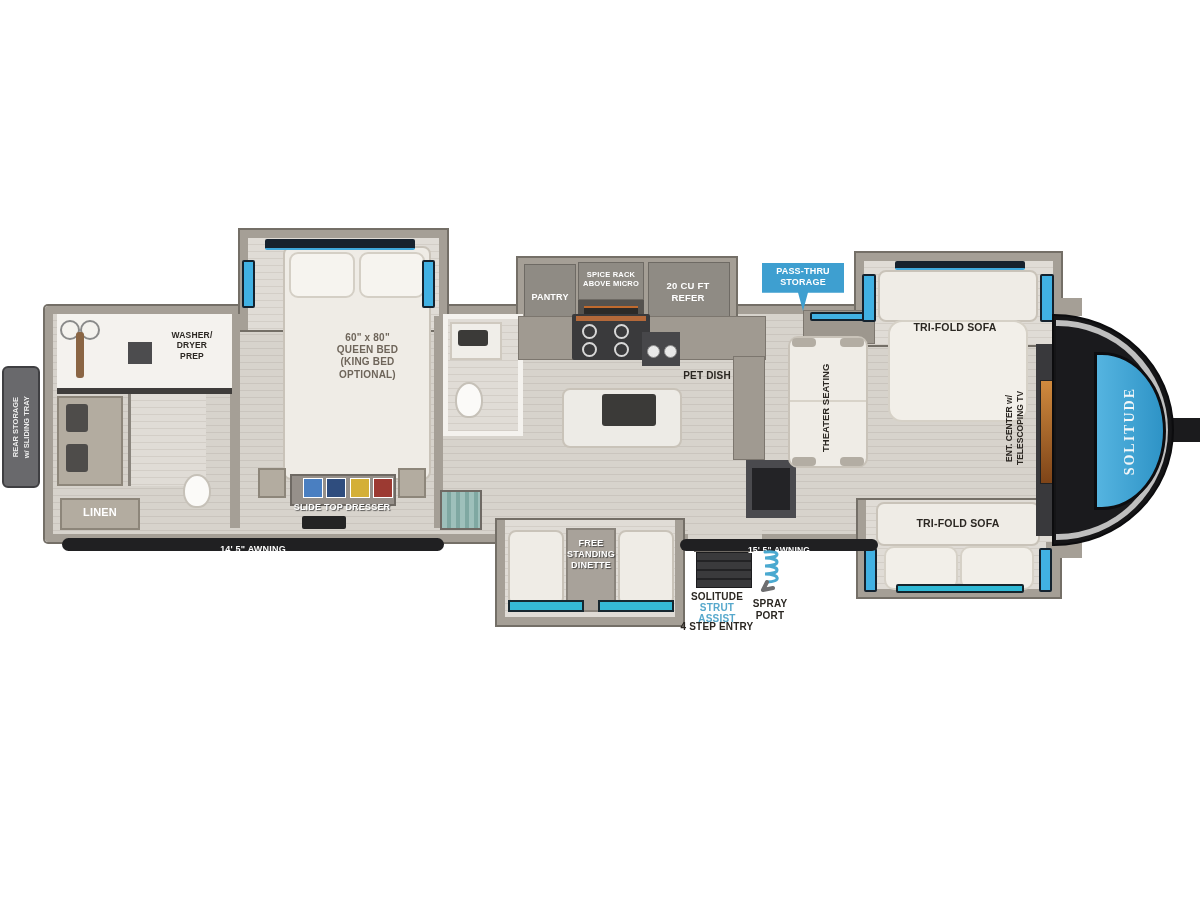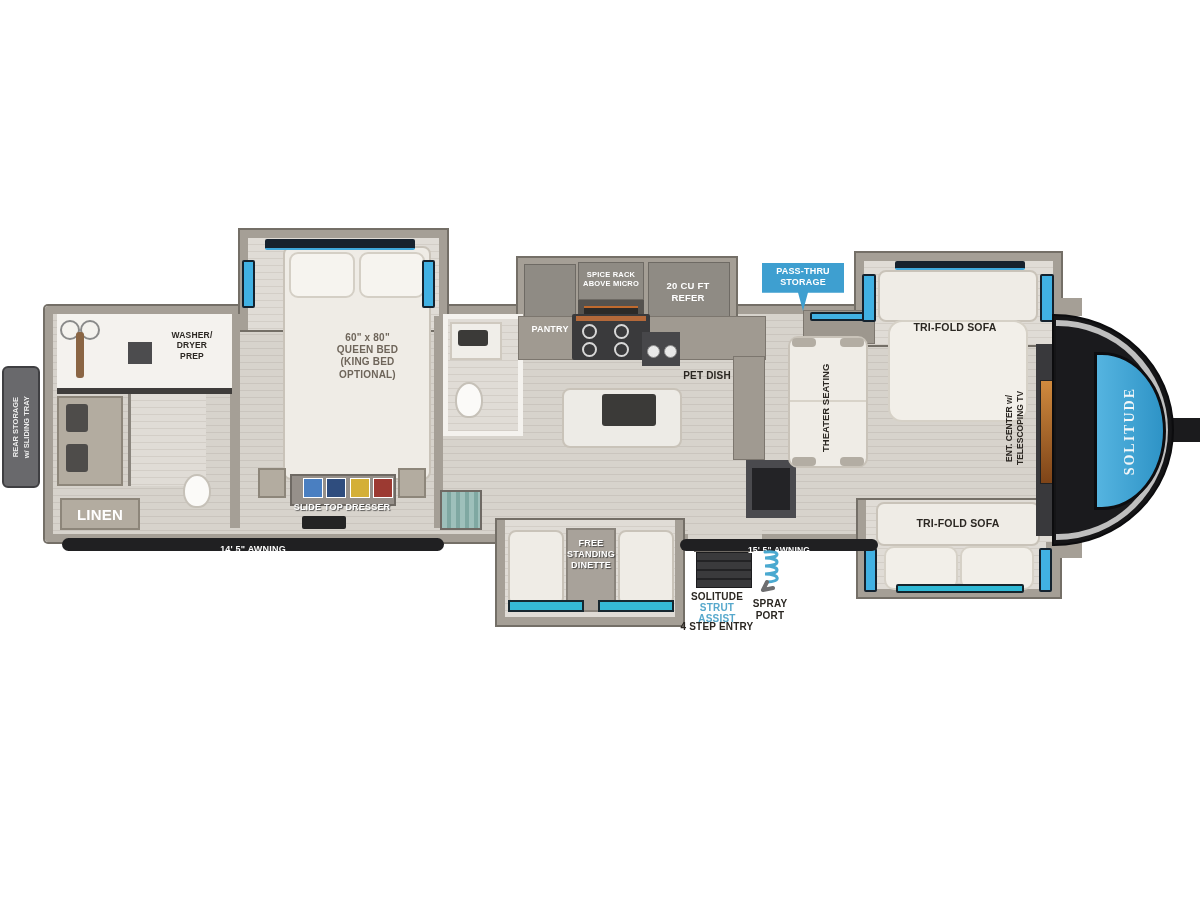--- a/index.html
+++ b/index.html
@@ -64,21 +64,21 @@
 PREP</div>
     <div class="abs furn" style="left:57px;top:388px;width:175px;height:6px;background:#3f3d3b;"></div>
 
     <div class="abs tan furn" style="left:57px;top:396px;width:66px;height:90px;"></div>
     <div class="abs furn" style="left:66px;top:404px;width:22px;height:28px;background:#4e4c4a;border-radius:3px;"></div>
     <div class="abs furn" style="left:66px;top:444px;width:22px;height:28px;background:#4e4c4a;border-radius:3px;"></div>
     <div class="abs planks-light furn" style="left:128px;top:394px;width:78px;height:92px;border-left:3px solid #8a857d;"></div>
     <div class="abs furn" style="left:183px;top:474px;width:28px;height:34px;background:#fbfaf8;border:2px solid #c6c1b8;border-radius:50% 50% 46% 46%;"></div>
 
     <div class="abs tan furn" style="left:60px;top:498px;width:80px;height:32px;"></div>
-    <div class="abs label white" style="left:60px;top:506px;width:80px;font-size:15px;">LINEN</div>
+    <div class="abs label white" style="left:60px;top:506px;width:80px;font-size:11px;">LINEN</div>
 
     <div class="abs wall" style="left:230px;top:314px;width:10px;height:214px;"></div>
 
     <div class="abs skylight" style="left:265px;top:239px;width:150px;height:11px;"></div>
     <div class="abs window" style="left:242px;top:260px;width:13px;height:48px;"></div>
     <div class="abs window" style="left:422px;top:260px;width:13px;height:48px;"></div>
     <div class="abs cream furn" style="left:283px;top:246px;width:148px;height:234px;border-radius:8px;"></div>
     <div class="abs furn" style="left:289px;top:252px;width:66px;height:46px;background:#f6f4ef;border:2px solid #d4cfc5;border-radius:9px;"></div>
     <div class="abs furn" style="left:359px;top:252px;width:66px;height:46px;background:#f6f4ef;border:2px solid #d4cfc5;border-radius:9px;"></div>
     <div class="abs label" style="left:300px;top:332px;width:135px;font-size:10px;color:#6e655a;">60" x 80"
@@ -98,21 +98,21 @@
 
     <div class="abs wall" style="left:434px;top:316px;width:9px;height:212px;"></div>
 
     <div class="abs planks-light furn" style="left:443px;top:314px;width:80px;height:122px;border:5px solid #f4f2ee;"></div>
     <div class="abs furn" style="left:450px;top:322px;width:52px;height:38px;background:#f0eee9;border:2px solid #cfc9bf;"></div>
     <div class="abs furn" style="left:458px;top:330px;width:30px;height:16px;background:#3b3a38;border-radius:3px;"></div>
     <div class="abs furn" style="left:455px;top:382px;width:28px;height:36px;background:#fbfaf8;border:2px solid #c6c1b8;border-radius:50% 50% 46% 46%;"></div>
     <div class="abs furn" style="left:440px;top:490px;width:42px;height:40px;border:2px solid #6f6a64;background:repeating-linear-gradient(90deg,#9ec0bb 0 5px,#7fa8a2 5px 9px);"></div>
 
     <div class="abs gray-appliance furn" style="left:524px;top:264px;width:52px;height:72px;"></div>
-    <div class="abs label white" style="left:524px;top:292px;width:52px;font-size:9px;margin-top:32px;">PANTRY</div>
+    <div class="abs label white" style="left:524px;top:292px;width:52px;font-size:9px;">PANTRY</div>
     <div class="abs gray-appliance furn" style="left:578px;top:262px;width:66px;height:38px;"></div>
     <div class="abs label white" style="left:578px;top:270px;width:66px;font-size:7.5px;">SPICE RACK
 ABOVE MICRO</div>
     <div class="abs furn" style="left:578px;top:300px;width:66px;height:34px;background:#55524e;"></div>
     <div class="abs furn" style="left:584px;top:306px;width:54px;height:22px;background:#2c2a28;border-top:2px solid #c06a2e;"></div>
     <div class="abs gray-appliance furn" style="left:648px;top:262px;width:82px;height:58px;"></div>
     <div class="abs label white" style="left:648px;top:280px;width:80px;font-size:9.5px;">20 CU FT
 REFER</div>
 
     <div class="abs furn" style="left:518px;top:316px;width:248px;height:44px;background:#a09a91;border:1px solid #7c766e;"></div>

